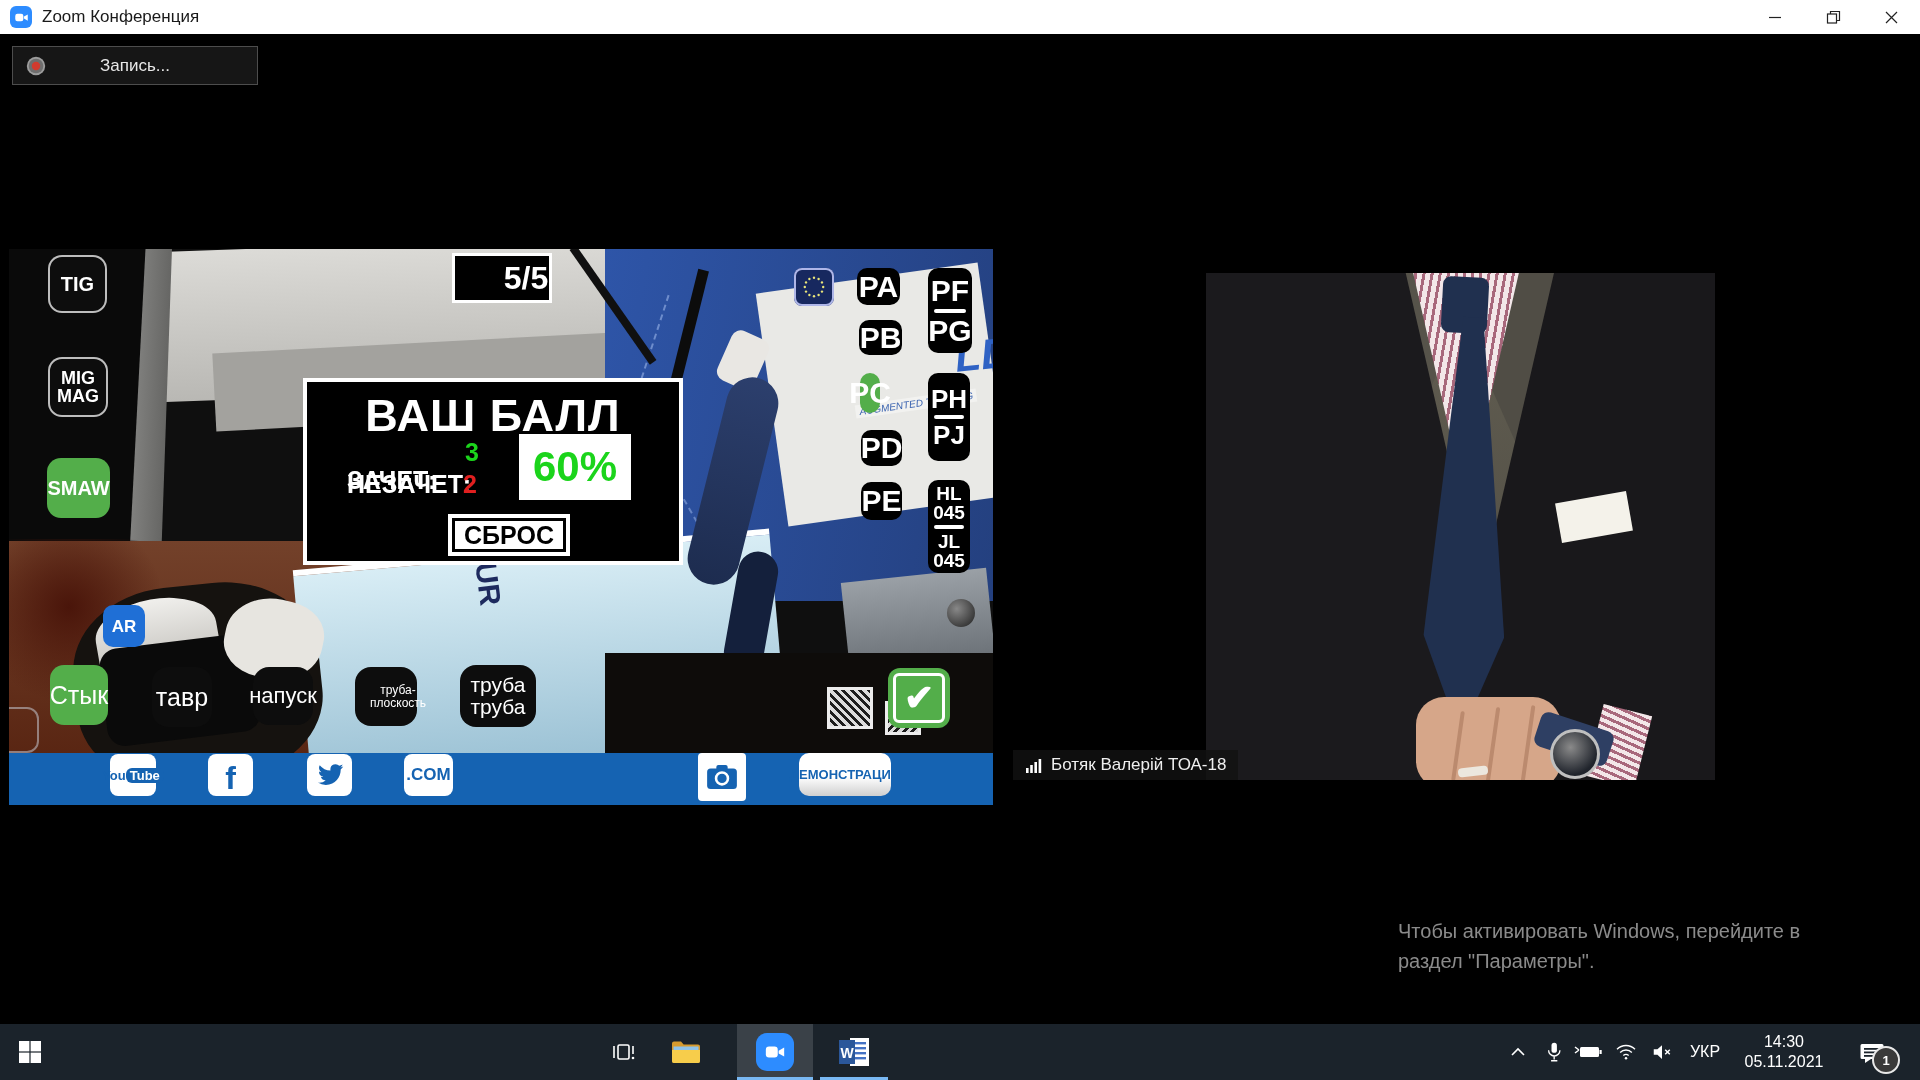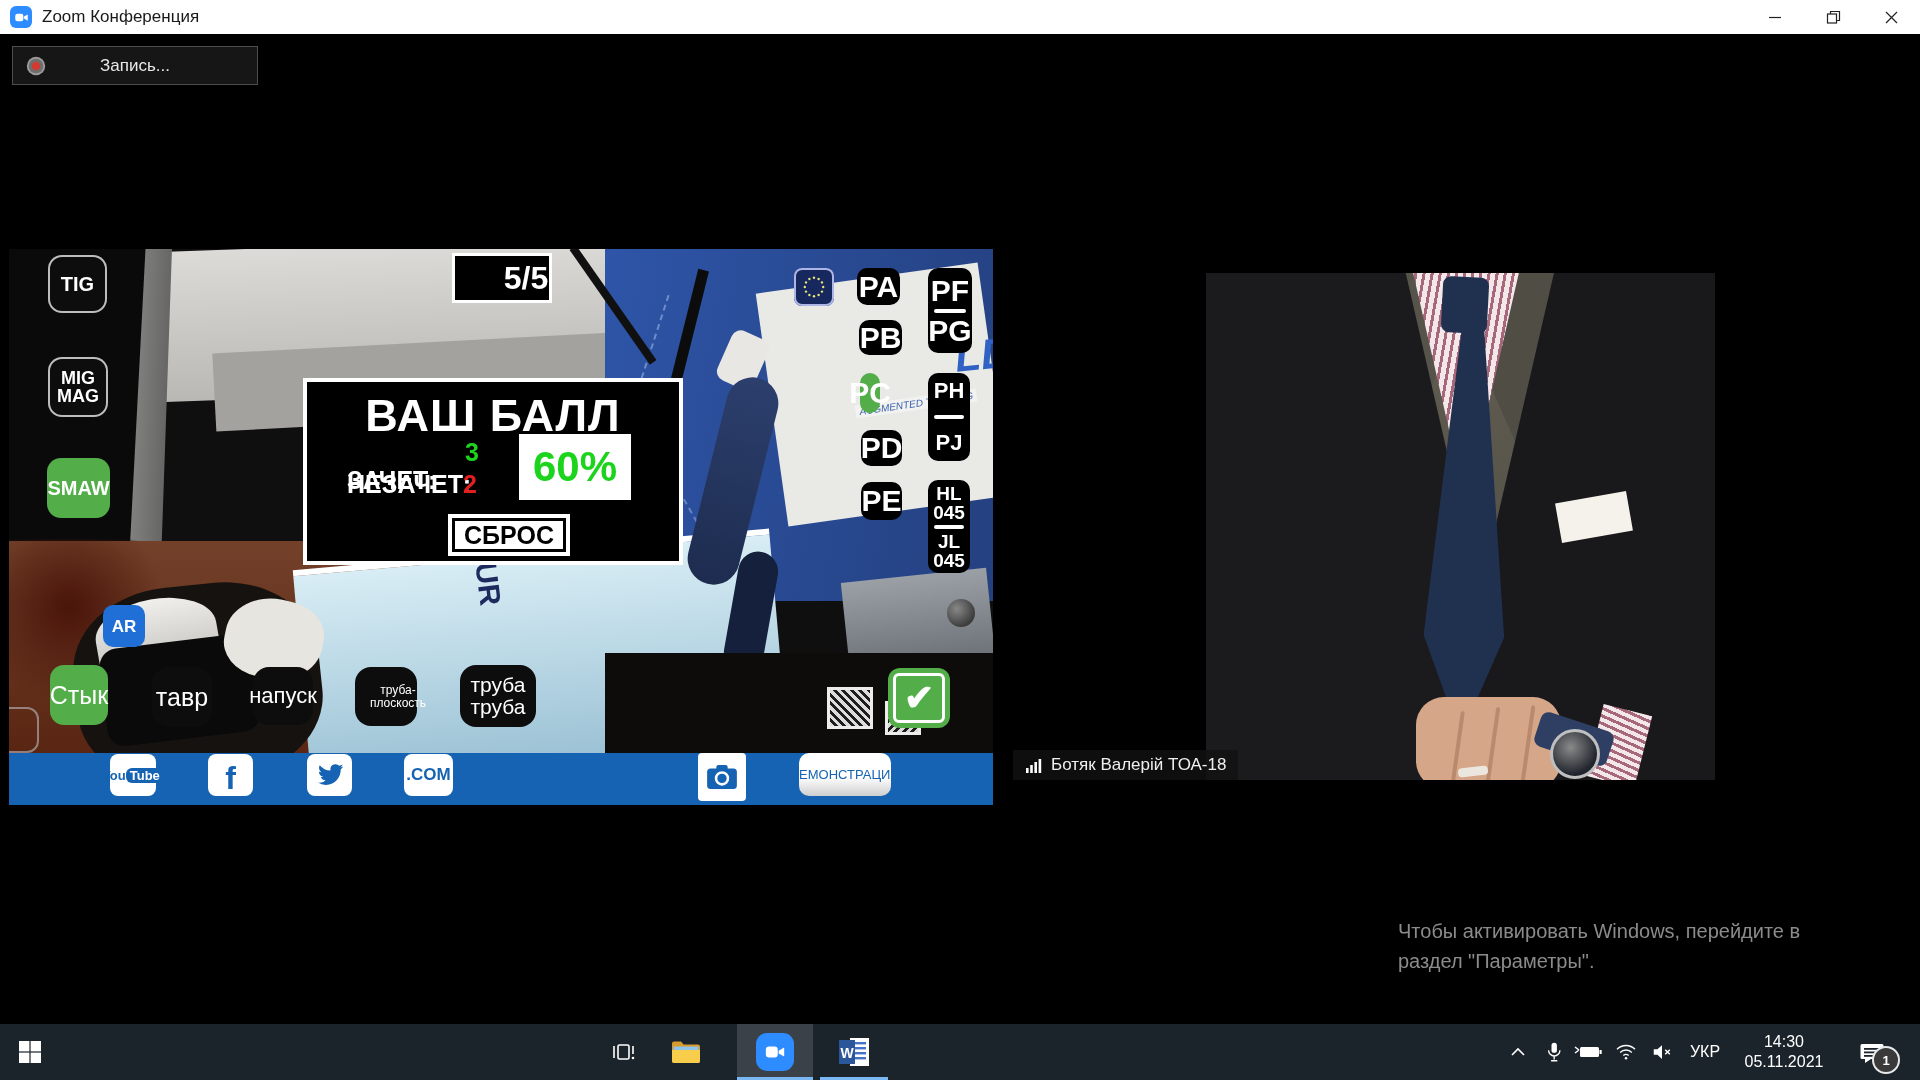--- a/index.html
+++ b/index.html
@@ -52,21 +52,21 @@
   .checkbtn .inner{position:absolute;inset:5px;border:3px solid #fff;border-radius:6px;display:flex;
                    align-items:center;justify-content:center;color:#fff;font-size:36px;font-weight:700;}
 
   .sharebar{position:absolute;left:0;top:504px;width:984px;height:52px;background:var(--bar-blue,#1563b2);}
   .fico{position:absolute;background:#fff;border-radius:8px;display:flex;align-items:center;justify-content:center;
         color:var(--bar-blue,#1563b2);font-weight:700;}
   .ytbox{flex-direction:row;line-height:1;}
   .ytbox .yt-top{color:var(--bar-blue,#1563b2);font-size:13px;font-weight:700;}
   .ytbox .yt-bot{background:var(--bar-blue,#1563b2);color:#fff;font-size:13px;font-weight:700;border-radius:6px;padding:1px 4px;margin-top:1px;}
   .demo{background:linear-gradient(#ffffff 55%,#cfcfcf);border-radius:10px;color:var(--bar-blue,#1563b2);
-        font-size:13px;font-weight:400;display:flex;align-items:center;justify-content:center;}
+        font-size:13px;font-weight:700;display:flex;align-items:center;justify-content:center;}
 
   
   .scn{position:absolute;}
 
   
   .video{left:1206px;top:273px;width:509px;height:507px;background:#c9c1b0;overflow:hidden;}
   .nametag{left:1013px;top:750px;height:30px;background:rgba(18,18,18,.8);display:flex;align-items:center;
            padding:0 12px;gap:8px;color:#efefef;font-size:17px;}
 
   
@@ -210,21 +210,21 @@
         <span>PD</span>
       </div>
     <div class="pos" style="left:852px;top:233px;width:41px;height:38px;font-size:30px;">
         <span>PE</span>
       </div>
     <div class="pos" style="left:919px;top:19px;width:44px;height:85px;font-size:30px;">
       <span>PF</span>
         <span class="divider"></span>
         <span>PG</span>
     </div>
-    <div class="pos" style="left:919px;top:124px;width:42px;height:88px;font-size:22px;gap:10px;">
+    <div class="pos" style="left:919px;top:124px;width:42px;height:88px;font-size:26px;">
       <span>PH</span>
         <span class="divider"></span>
         <span>PJ</span>
     </div>
     <div class="pos" style="left:919px;top:231px;width:42px;height:93px;font-size:19px;">
       <span>HL</span>
         <span>045</span>
       <span class="divider"></span>
       <span>JL</span>
         <span>045</span>

